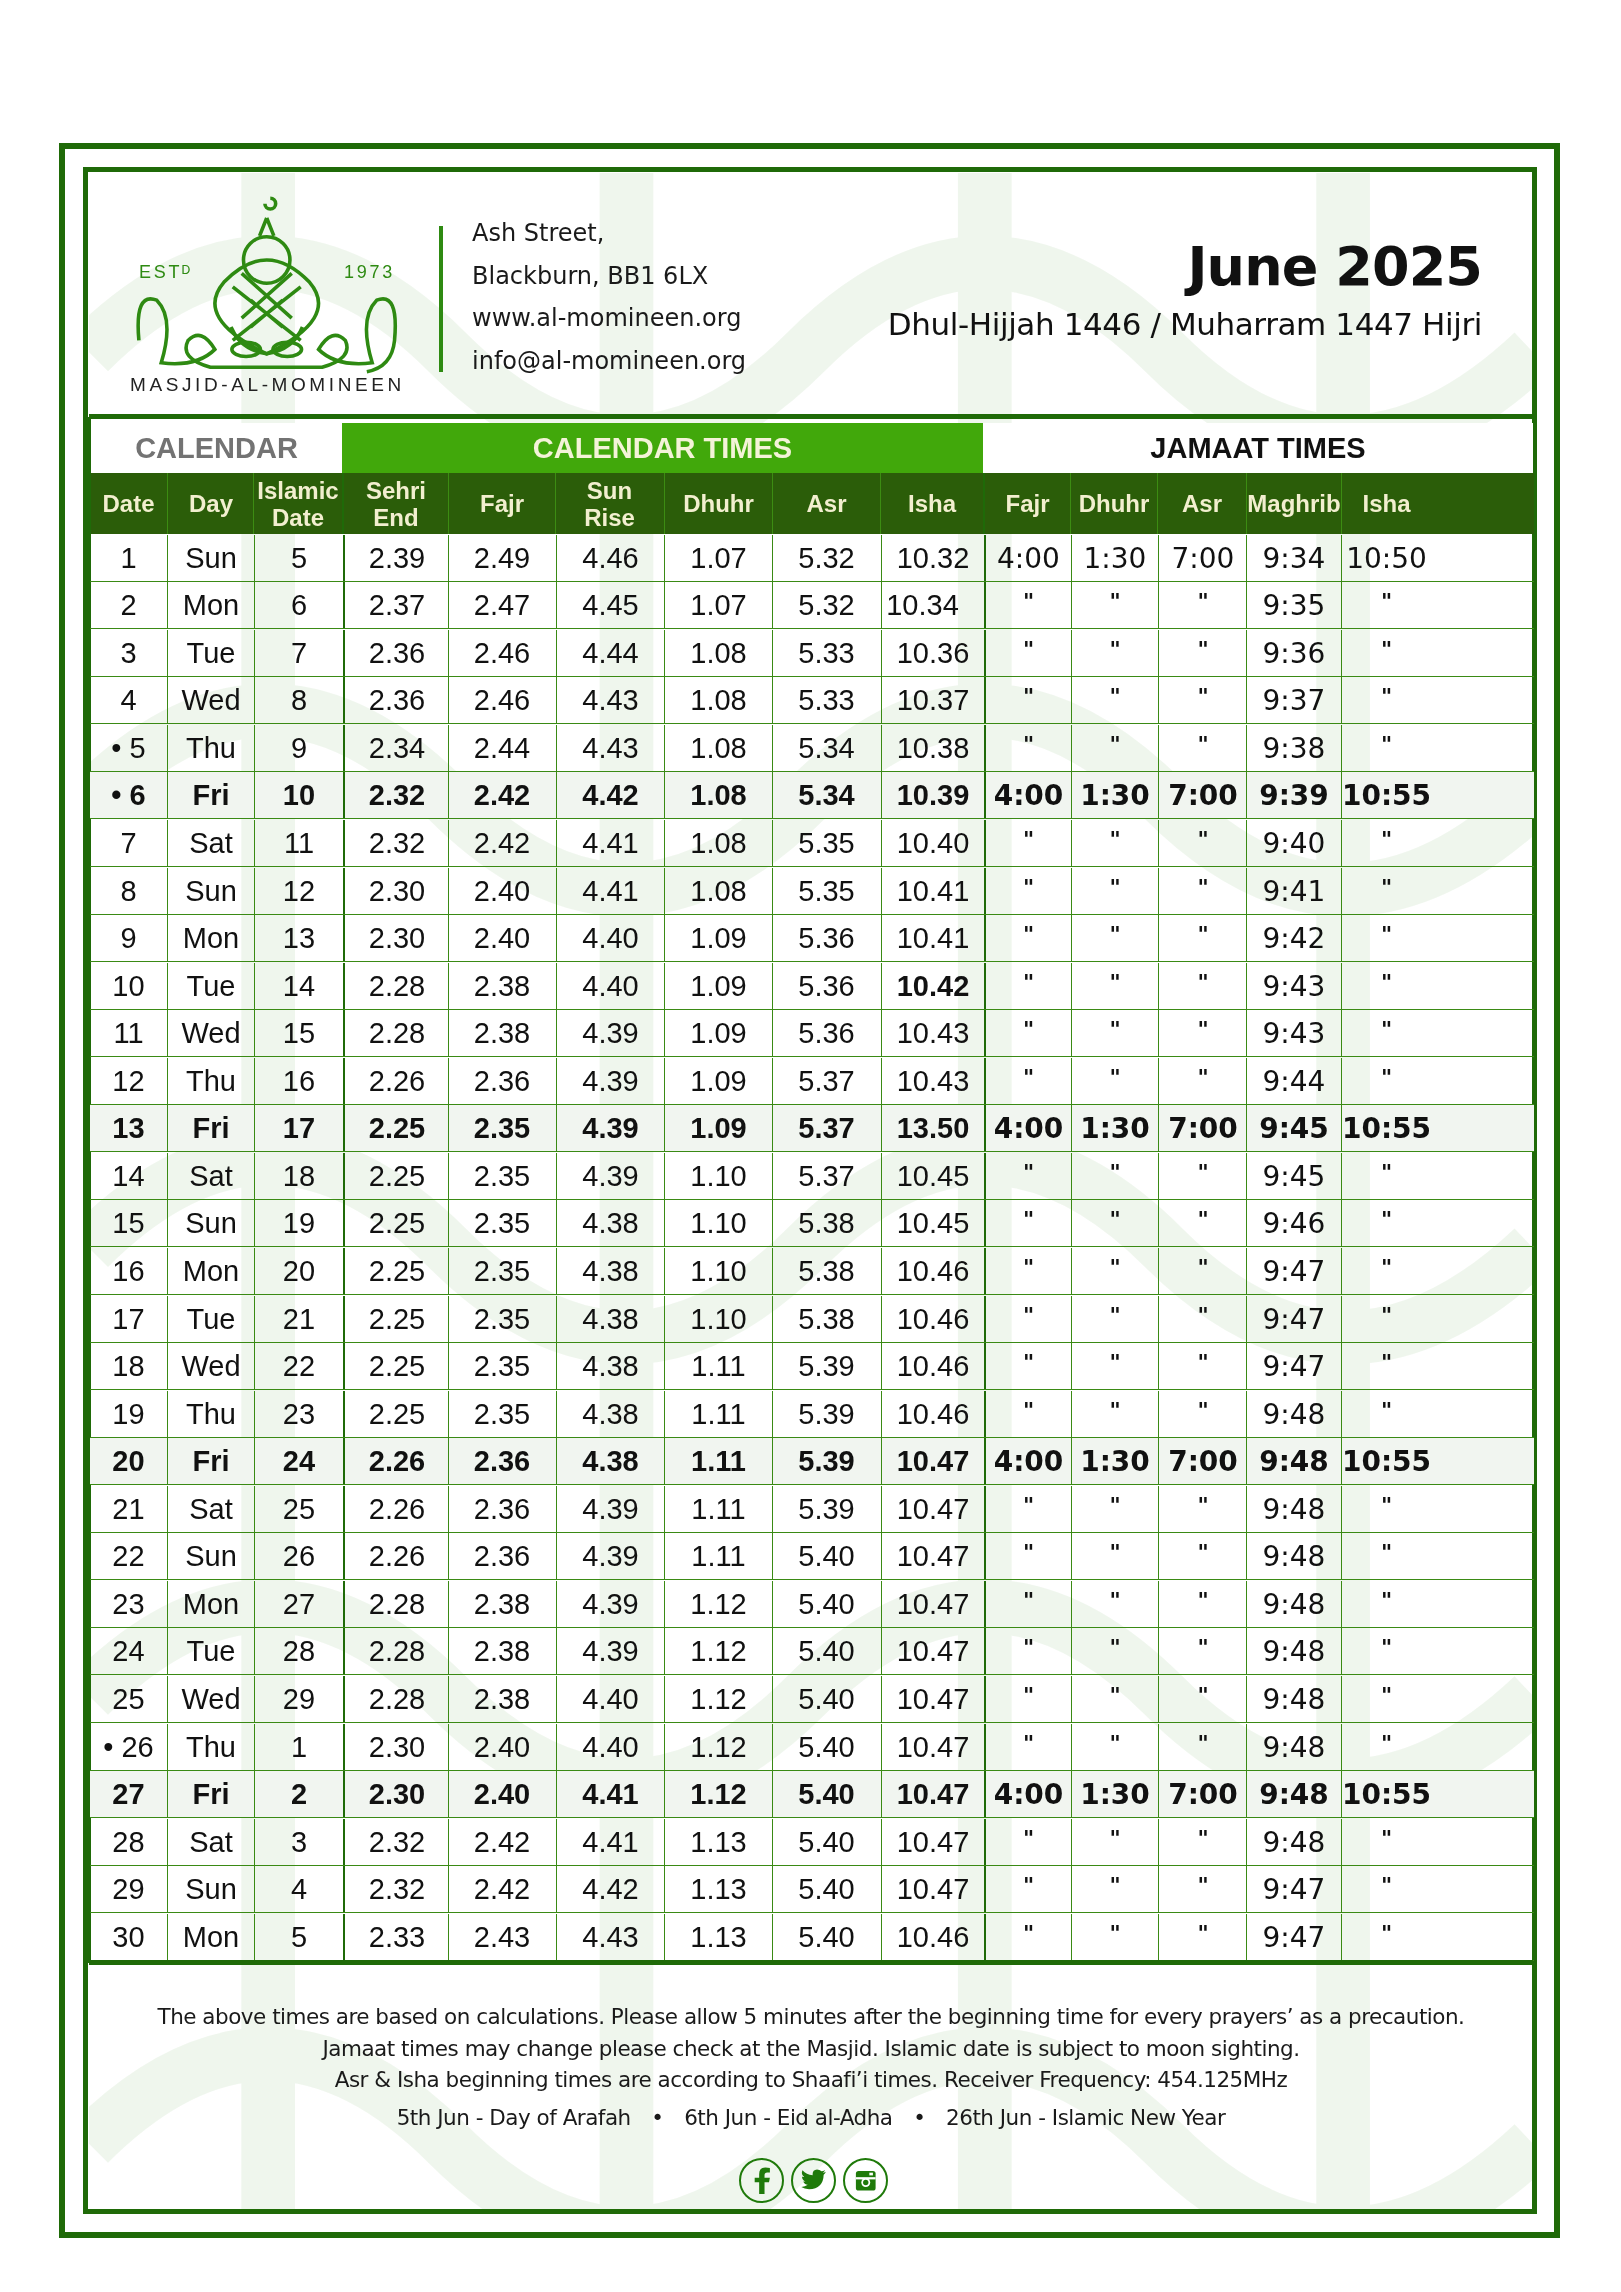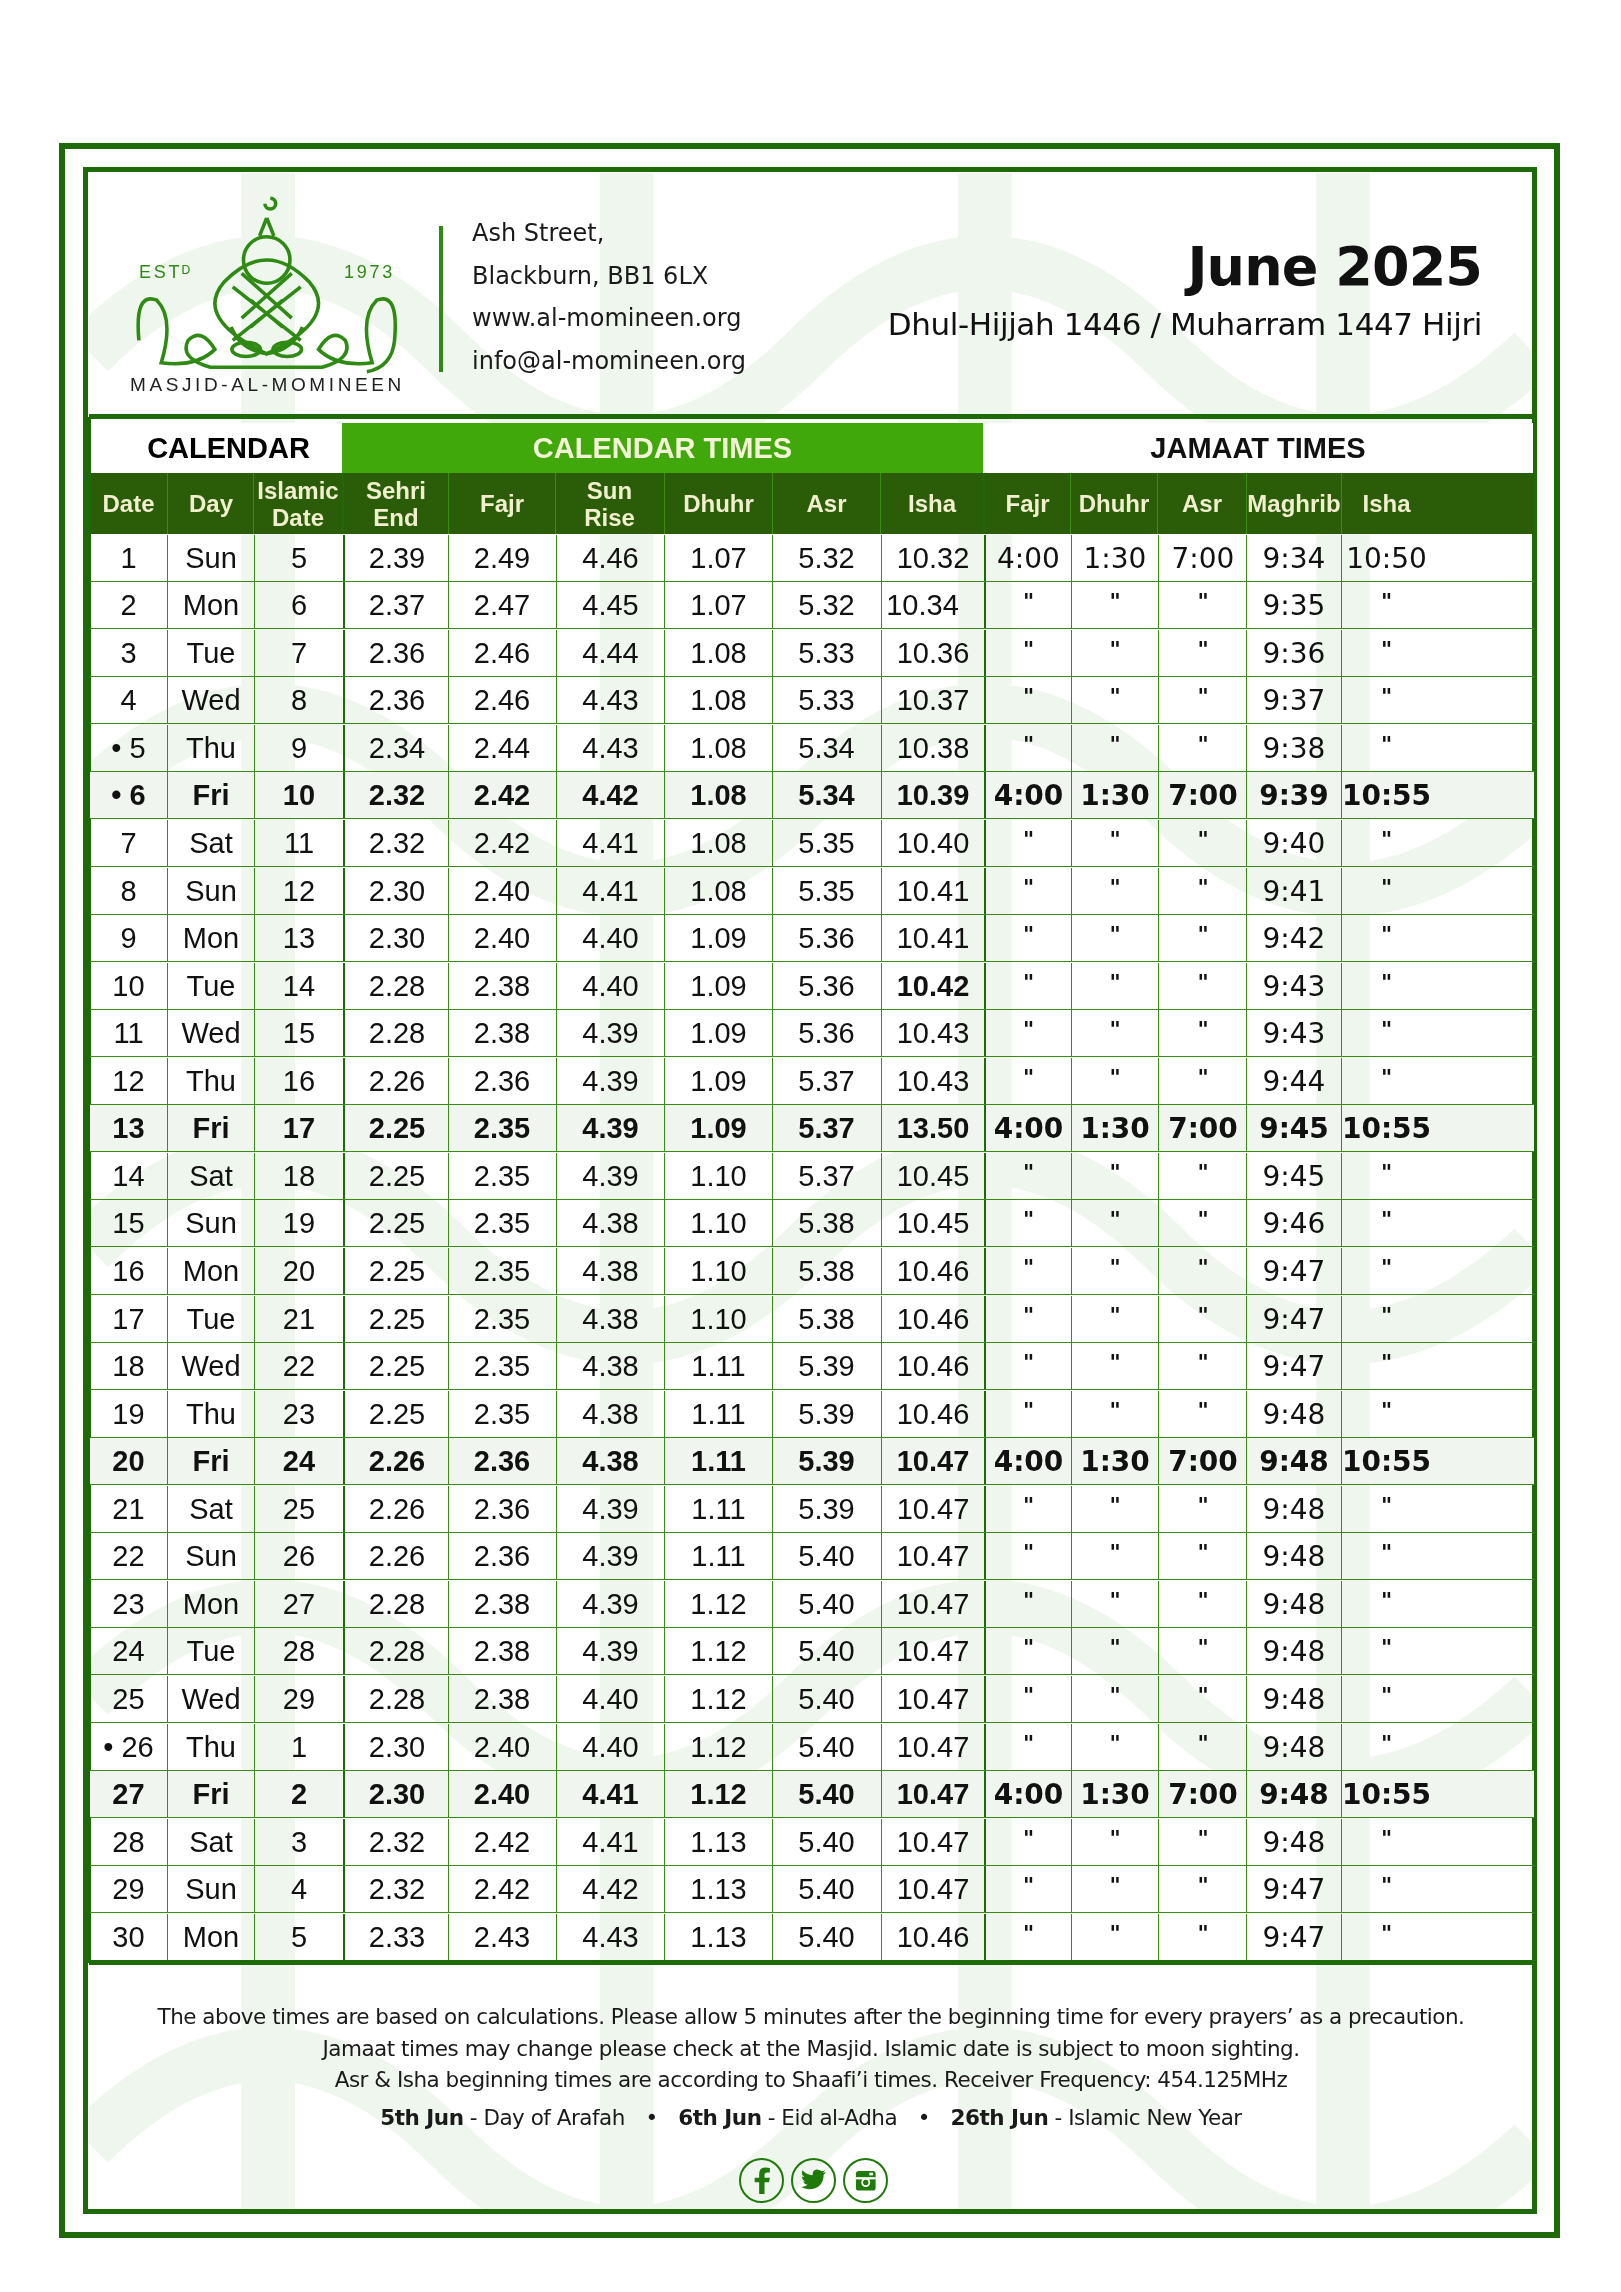--- a/index.html
+++ b/index.html
@@ -16,39 +16,39 @@
   .logo-year { left:344px; top:262px; font-size:18px; letter-spacing:2.7px; color:#2e8a12; font-family:"Liberation Sans", sans-serif; }
   .logo-name { left:130px; top:374px; font-size:19px; letter-spacing:3.6px; color:#222; font-family:"Liberation Sans", sans-serif; }
   .vdivider { left:439px; top:226px; width:3.6px; height:146px; background:#2e8a12; }
   .contact { left:472px; font-size:24px; color:#1a1a1a; font-family:"DejaVu Sans", sans-serif; }
   .title-month { right:139px; top:235px; font-size:54px; font-weight:bold; color:#111; font-family:"DejaVu Sans", sans-serif; letter-spacing:-0.9px; }
   .title-hijri { right:139px; top:306px; font-size:31px; color:#111; font-family:"DejaVu Sans", sans-serif; letter-spacing:-0.4px; }
 
   
   .tbl-top-line { left:89px; top:414px; width:1444px; height:5.4px; background:#1f6a08; }
   .grp { top:423px; height:50px; display:flex; align-items:center; justify-content:center; font-weight:bold; font-size:29px; }
-  .grp-cal { left:102px; width:253px; background:#fff; color:#000000; }
+  .grp-cal { left:90px; width:253px; background:#fff; color:#737373; }
   .grp-beg { left:342px; width:641px; background:#41a80b; color:#f4f3d8; }
   .grp-jam { left:983px; width:550px; background:#fff; color:#111; }
   .colhdr-row { left:90px; top:473px; width:1444px; height:61px; background:#2b5d09; }
   .ch { position:absolute; top:473px; height:61px; display:flex; align-items:center; justify-content:center; text-align:center; color:#f2efcf; font-weight:bold; font-size:24px; line-height:27px; border-left:1.8px solid #3c8c12; box-sizing:border-box; }
 
   .row { position:absolute; left:90px; width:1444px; height:47px; border-bottom:1.8px solid #3a8a14; box-sizing:border-box; }
   .row.fri { background:#f1f5f0; }
   .cell { position:absolute; top:0; height:46px; display:flex; align-items:center; justify-content:center; font-size:29px; color:#111; border-left:1.8px solid #3a8a14; box-sizing:border-box; }
   .cell.jam { font-family:"DejaVu Sans", sans-serif; font-size:28px; }
   .cell.ditto { font-size:21.5px; font-weight:bold; align-items:flex-start; padding-top:7.2px; }
   .row.fri .cell { font-weight:bold; }
   .thick { border-left:2.7px solid #1f6a08 !important; }
   .tbl-left { left:87px; top:417px; width:3.6px; height:1546px; background:#1f6a08; }
   .tbl-bottom { left:89px; top:1960px; width:1444px; height:4.5px; background:#1f6a08; }
 
   
   .foot { left:89px; width:1444px; text-align:center; font-family:"DejaVu Sans", sans-serif; font-size:21.5px; color:#1a1a1a; letter-spacing:-0.5px; }
-  .foot b { font-weight:bold; }
+  .foot b { font-weight:normal; }
   .sep { margin:0 14.3px; }
   .social { position:absolute; top:2158px; width:45px; height:45px; border:2.7px solid #1f7a0a; border-radius:50%; display:flex; align-items:center; justify-content:center; color:#1f7a0a; font-weight:bold; font-size:25px; box-sizing:border-box; }
 </style>
 </head>
 <body>
 
 <div class="abs frame-outer"></div>
 <div class="abs frame-inner"></div>
 
 <div class="abs pattern">

